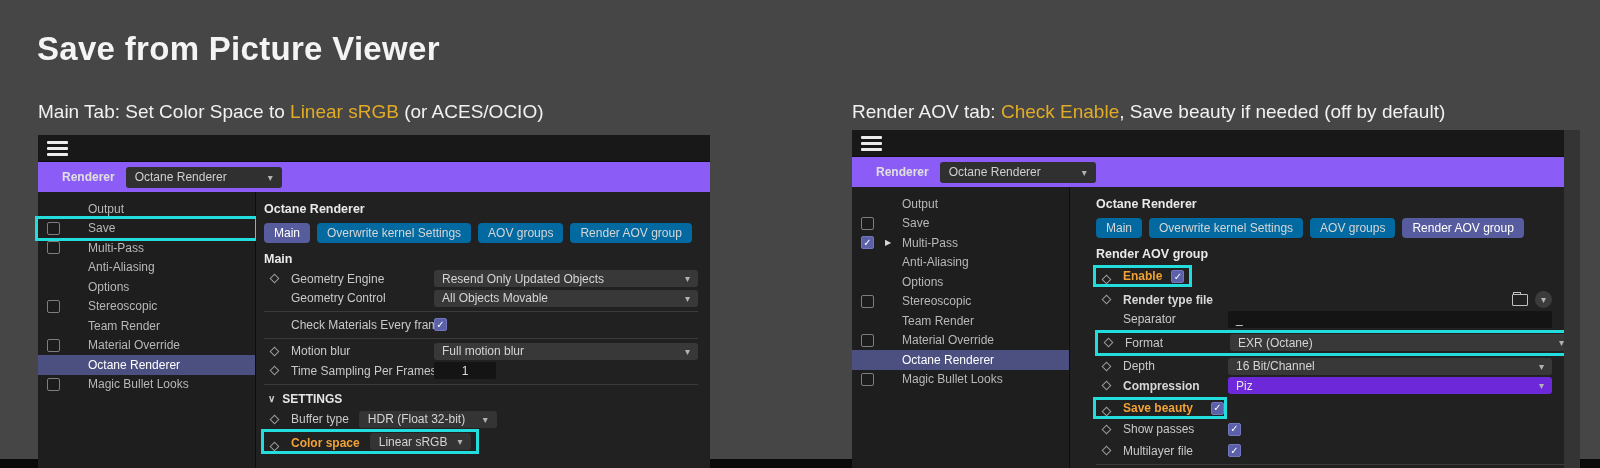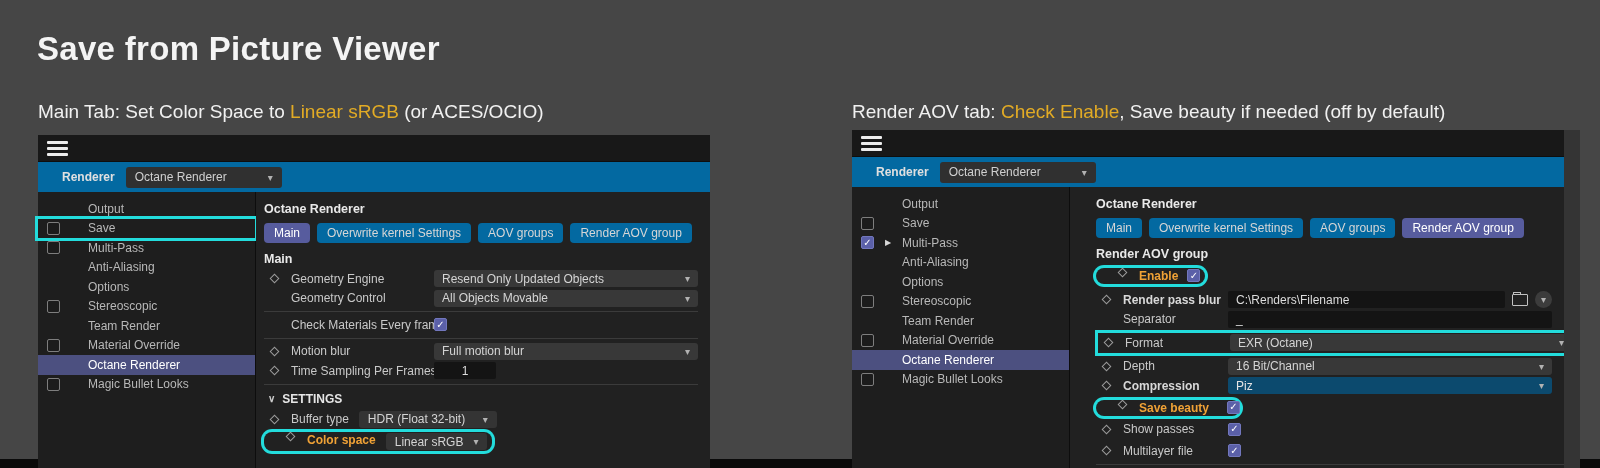--- a/index.html
+++ b/index.html
@@ -14,21 +14,21 @@
   .subtitle .hl{color:#e2ab25}
   .bottom-strip{position:absolute;left:0;right:0;bottom:0;height:9px;background:#0a0a0a;z-index:1}
 
   
   .win{position:absolute;z-index:2;background:#212121;display:flex;flex-direction:column;font-size:12px;color:#c9c9c9}
   #win-left{left:38px;top:135px;width:672px;height:333px}
   #win-right{left:852px;top:130px;width:728px;height:338px}
   .topbar{flex:0 0 26px;background:#181818;border-bottom:1px solid #0e0e0e;display:flex;align-items:center;padding-left:9px}
   .burger{display:flex;flex-direction:column;gap:3px;width:21px;cursor:pointer}
   .burger i{height:3px;background:#ececec;border-radius:1px}
-  .rendrow{flex:0 0 30px;display:flex;align-items:center;background:#0369a1}
+  .rendrow{flex:0 0 30px;display:flex;align-items:center;background:#8b5cf6}
   .rend-label{font-weight:bold;color:#e0e0e0;margin-left:24px;margin-right:11px}
   .rend-dd{background:#303030;border-radius:3px;height:21px;width:138px;display:flex;align-items:center;justify-content:space-between;padding:0 9px;color:#d0d0d0}
   .win-body{flex:1;display:flex;min-height:0}
   .sidebar{flex:0 0 218px;background:#1e1e1e;border-right:1px solid #0d0d0d;padding-top:7px;box-sizing:border-box}
   .srow{height:19.5px;display:flex;align-items:center;position:relative;color:#b8b8b8}
   .srow.sel{background:#4c5080;color:#fff}
   .srow .cb{margin-left:9px}
   .slabel{position:absolute;left:50px;white-space:nowrap}
   .exp-arrow{position:absolute;left:33px;font-size:8px;color:#d8d8d8}
   .main{flex:1;position:relative;overflow:hidden;padding:7px 0 0 8px;background:#212121}
@@ -38,36 +38,36 @@
   .tab{background:#0369a1;border-radius:4px;padding:3px 10px;color:#d6d6d6;white-space:nowrap;cursor:pointer}
   .tab.active{background:#575c9e;color:#ffffff}
   .section{font-weight:bold;font-size:12.5px;color:#e9e9e9;height:21px;display:flex;align-items:center}
   .mrow{height:19.5px;display:flex;align-items:center;position:relative}
   .dia{width:7px;height:7px;border:1px solid #9b9b9b;transform:rotate(45deg);box-sizing:border-box;margin-left:7px;flex:0 0 auto}
   .dia.hidden{visibility:hidden}
   .mlabel{margin-left:13px;white-space:nowrap}
   .mlabel.orange{color:#f0a236;font-weight:bold}
   .mlabel.bold{font-weight:bold;color:#d8d8d8}
   .dd{background:#383838;border-radius:3px;height:17px;display:flex;align-items:center;justify-content:space-between;padding:0 8px;color:#d4d4d4;cursor:pointer}
-  .dd.light{background:#0c4a6e;color:#e4e4e4}
+  .dd.light{background:#6d28d9;color:#e4e4e4}
   .vfull-l{position:absolute;left:170px;right:12px}
   .vfull-r{position:absolute;left:132px;right:28px}
   .arr{color:#b2b2b2;font-size:10px;margin-left:10px}
   .cb{width:13px;height:13px;box-sizing:border-box;border:1px solid #7e7e7e;border-radius:2px;background:#1c1c1c;display:inline-flex;align-items:center;justify-content:center;cursor:pointer;flex:0 0 auto}
   .cb.on{background:#5b60a8;border-color:#7277bd;color:#fff}
   .cb.on::after{content:"✓";font-size:10px;line-height:1}
   .cbcol-l{position:absolute;left:170px}
   .cbcol-r{position:absolute;left:132px}
   .input{background:#141414;border-radius:2px;height:17px;display:flex;align-items:center;color:#dcdcdc;padding:0 8px;box-sizing:border-box}
   .input.center{justify-content:center;padding:0}
   .hr{height:1px;background:#3b3b3b;margin:3px 12px 3px 0}
   .settings-head{display:flex;align-items:center;gap:7px;height:22px;font-weight:bold;color:#e6e6e6;margin-left:4px}
   .chev{font-size:10px;color:#cccccc;cursor:pointer}
   .inline-dd{background:#343434;border-radius:3px;height:17px;display:inline-flex;align-items:center;padding:0 9px;margin-left:10px;color:#d4d4d4;cursor:pointer}
-  .hlwrap{display:inline-flex;align-items:flex-start;padding:1px 5px 1px 16px;border-radius:8px}
+  .hlwrap{display:inline-flex;align-items:flex-end;padding:1px 5px 1px 0;border-radius:0}
   .cyan{box-shadow:0 0 0 3px #23dcdc}
   .file-icons{position:absolute;right:28px;display:flex;align-items:center;gap:7px}
   .folder-icon{width:14px;height:10px;border:1px solid #c2c2c2;border-radius:1px;position:relative;cursor:pointer}
   .folder-icon::before{content:"";position:absolute;top:-3px;left:0;width:6px;height:2px;border:1px solid #c2c2c2;border-bottom:none;border-radius:1px 1px 0 0}
   .circle-dd{width:17px;height:17px;border-radius:50%;background:#3c3c3c;display:flex;align-items:center;justify-content:center;cursor:pointer}
   .circle-dd .arr{margin:0}
   .btnrow{display:flex;align-items:center;height:26px;margin-top:3px}
   .scroll-strip{position:absolute;top:0;right:0;bottom:0;width:16px;background:#343434}
 </style>
 </head>
@@ -288,22 +288,21 @@
 
       <div class="mrow" style="height:24px">
         <div class="hlwrap cyan">
           <span class="dia"></span>
           <span class="mlabel orange">Enable</span>
           <span class="cb on" style="margin-left:9px"></span>
         </div>
       </div>
       <div class="mrow" style="margin-top:2px">
         <span class="dia"></span>
-        <span class="mlabel bold">Render pass blur</span>
-        <div class="input" style="position:absolute;left:132px;right:75px">C:\Renders\Filename</div>
+        <span class="mlabel bold">Render type file</span>
         <span class="file-icons">
           <span class="folder-icon"></span>
           <span class="circle-dd">
               <span class="arr">▾</span>
             </span>
         </span>
       </div>
       <div class="mrow">
         <span class="dia hidden"></span>
         <span class="mlabel">Separator</span>

